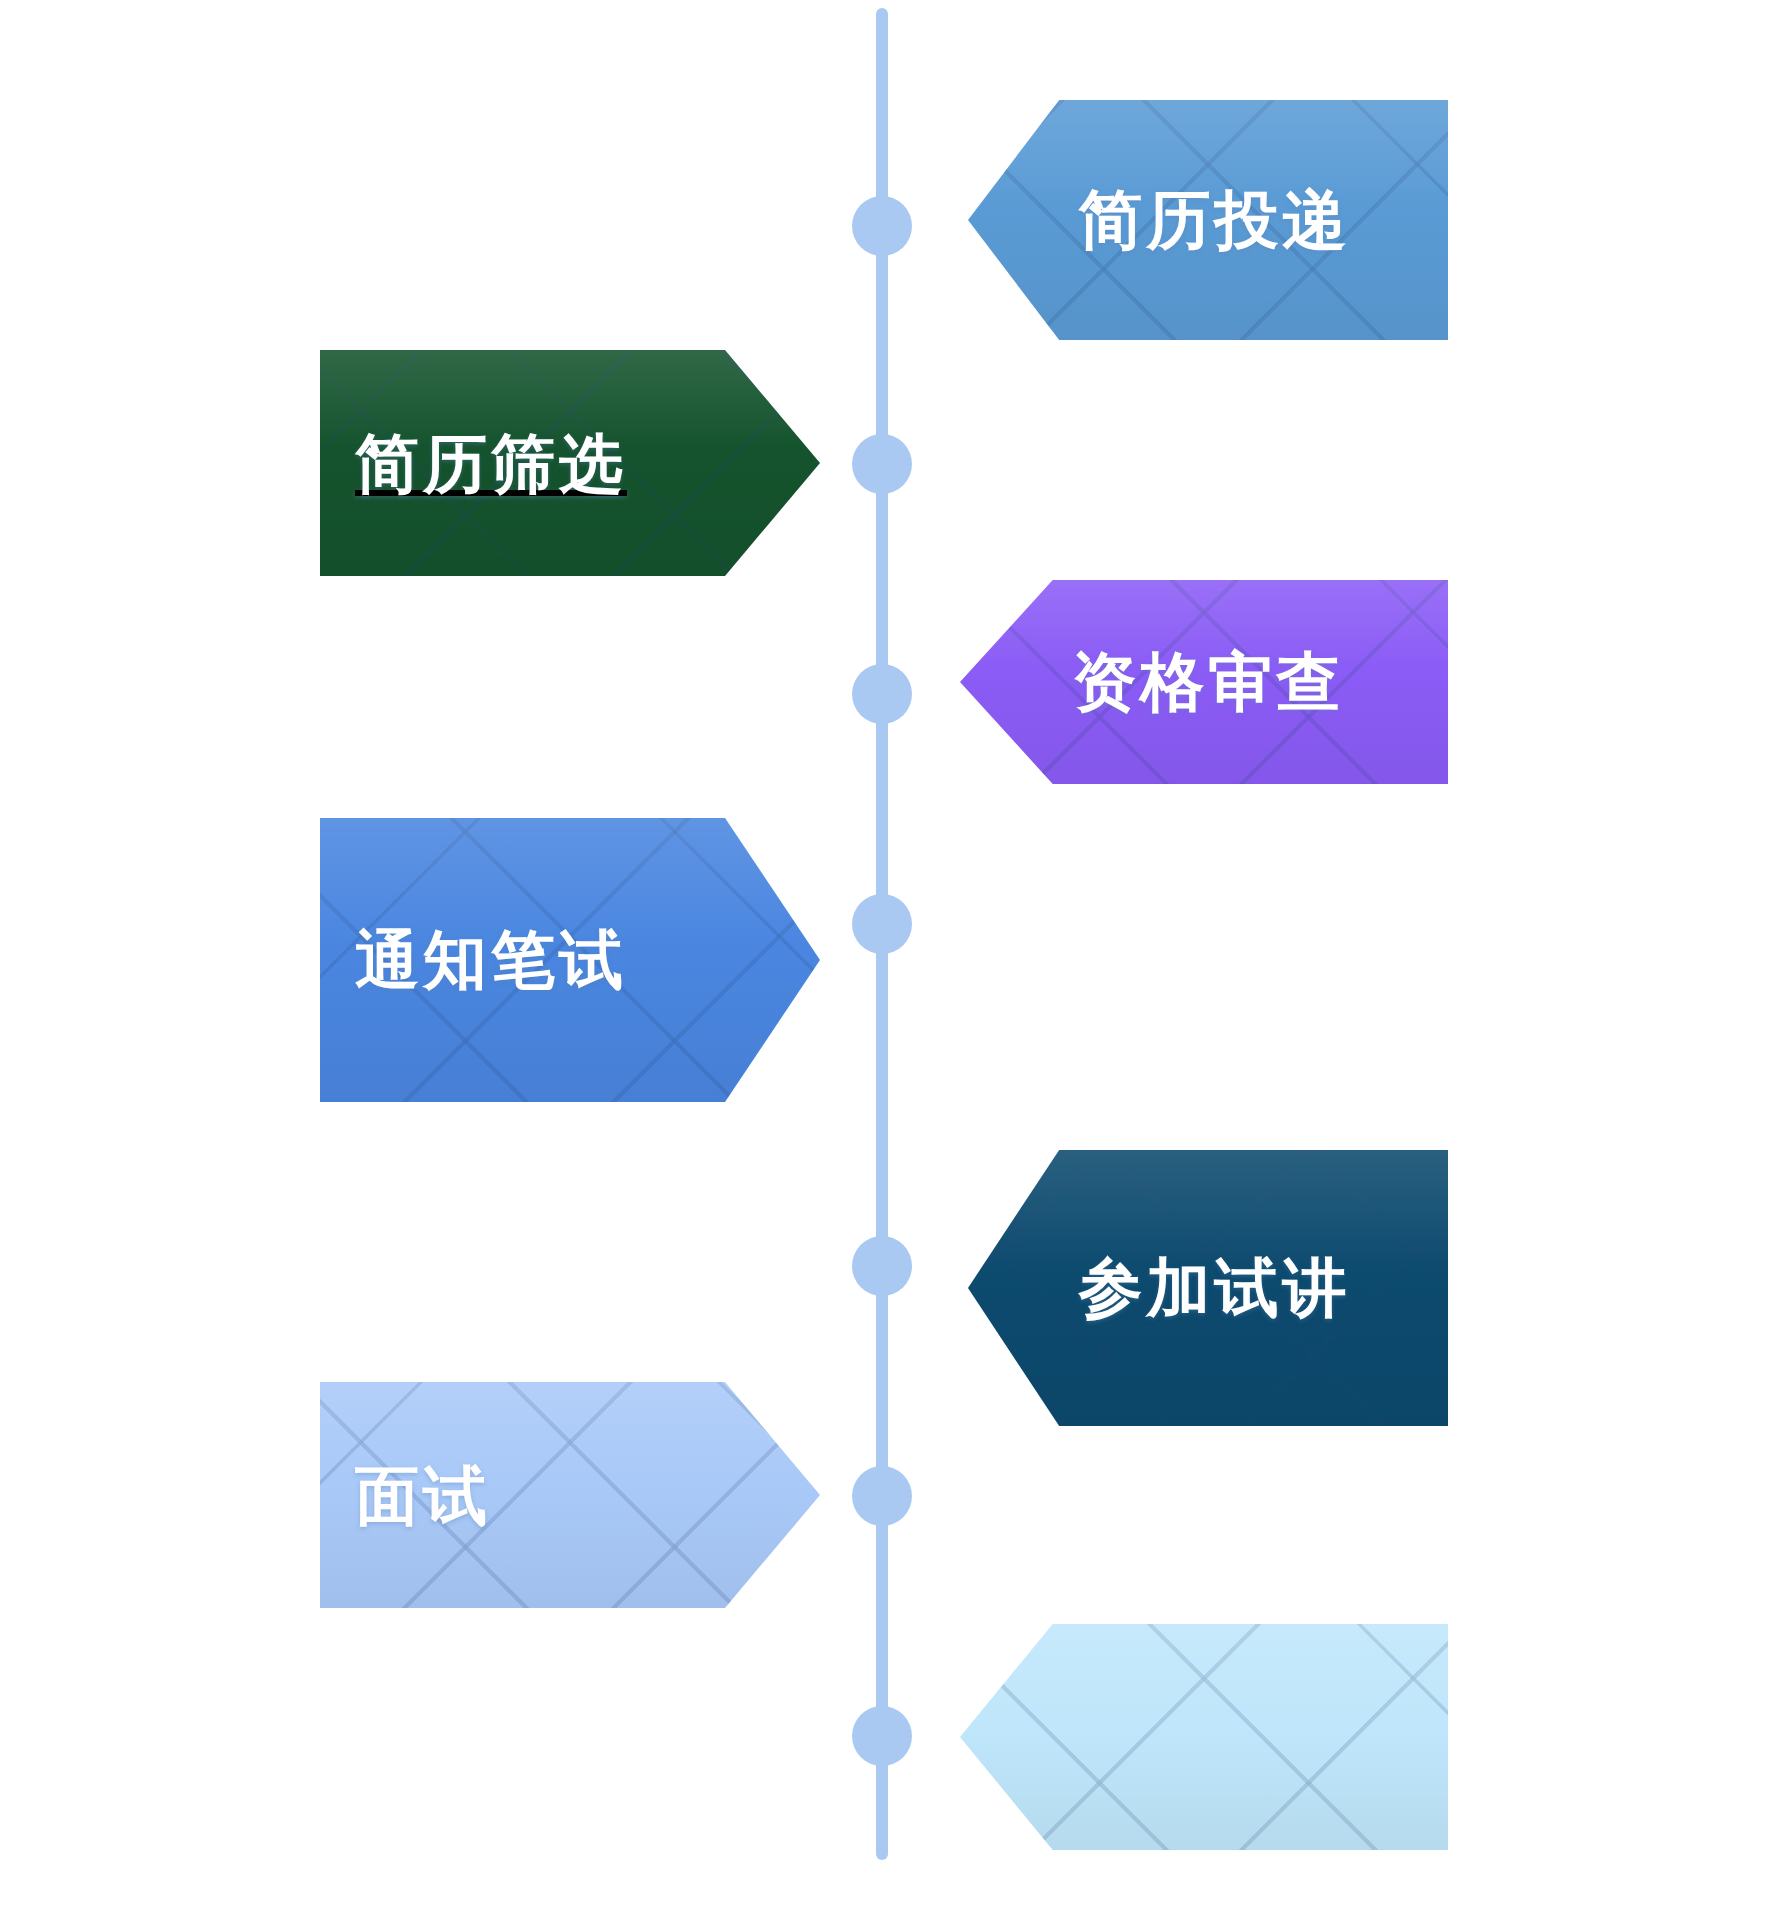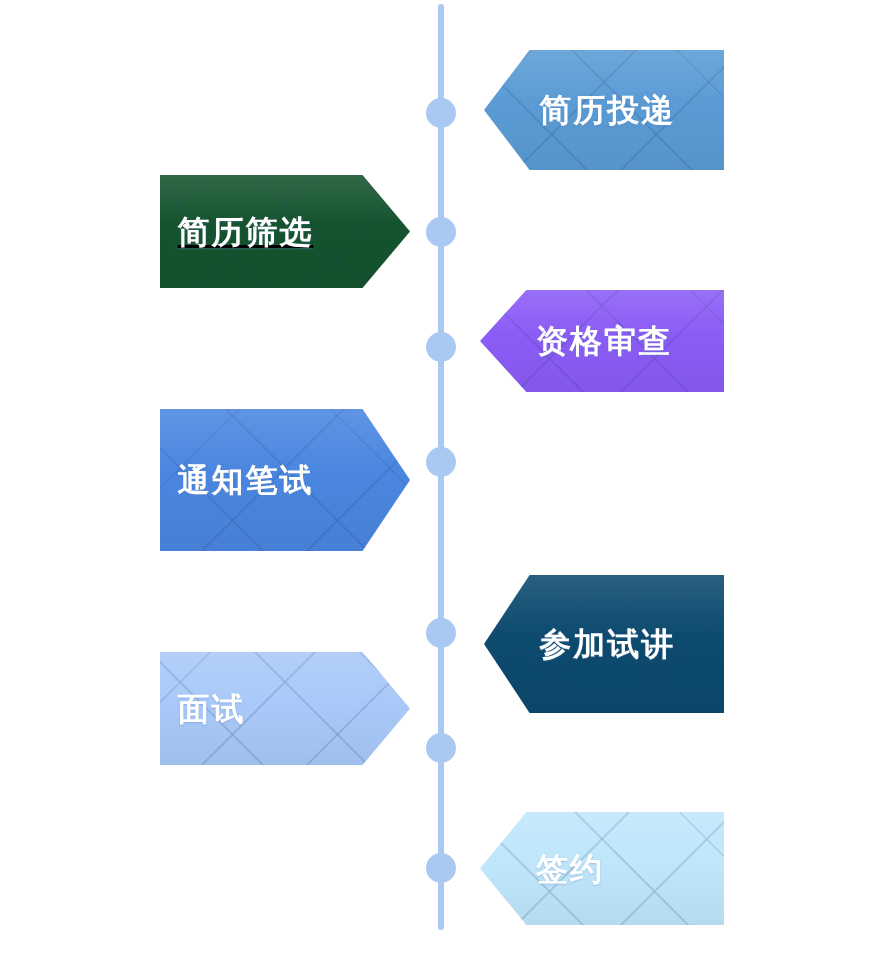--- a/index.html
+++ b/index.html
@@ -139,25 +139,24 @@
       <div class="milestone side-left" style="left: 160px; top: 409px; width: 250px; height: 142px; background: rgb(74, 134, 224);">
         <div class="texture"></div>
         <div class="sheen"></div>
         <div class="milestone-label">通知笔试</div>
       </div>
       <div class="milestone side-right" style="left: 484px; top: 575px; width: 240px; height: 138px; background: #0c4a6e;">
         <div class="texture"></div>
         <div class="sheen"></div>
         <div class="milestone-label">参加试讲</div>
       </div>
-      <div class="milestone side-left" style="left: 160px; top: 652px; width: 250px; height: 113px; background: rgb(169, 201, 248);">
+      <div class="milestone side-left" style="left: 160px; top: 691px; width: 250px; height: 113px; background: rgb(169, 201, 248);">
         <div class="texture"></div>
         <div class="sheen"></div>
         <div class="milestone-label">面试</div>
       </div>
       <div class="milestone side-right" style="left: 480px; top: 812px; width: 244px; height: 113px; background: rgb(191, 230, 251);">
         <div class="texture"></div>
         <div class="sheen"></div>
-        <div class="milestone-label">签约</div>
       </div>
     </div>
 
 </div>
 
 </body></html>

